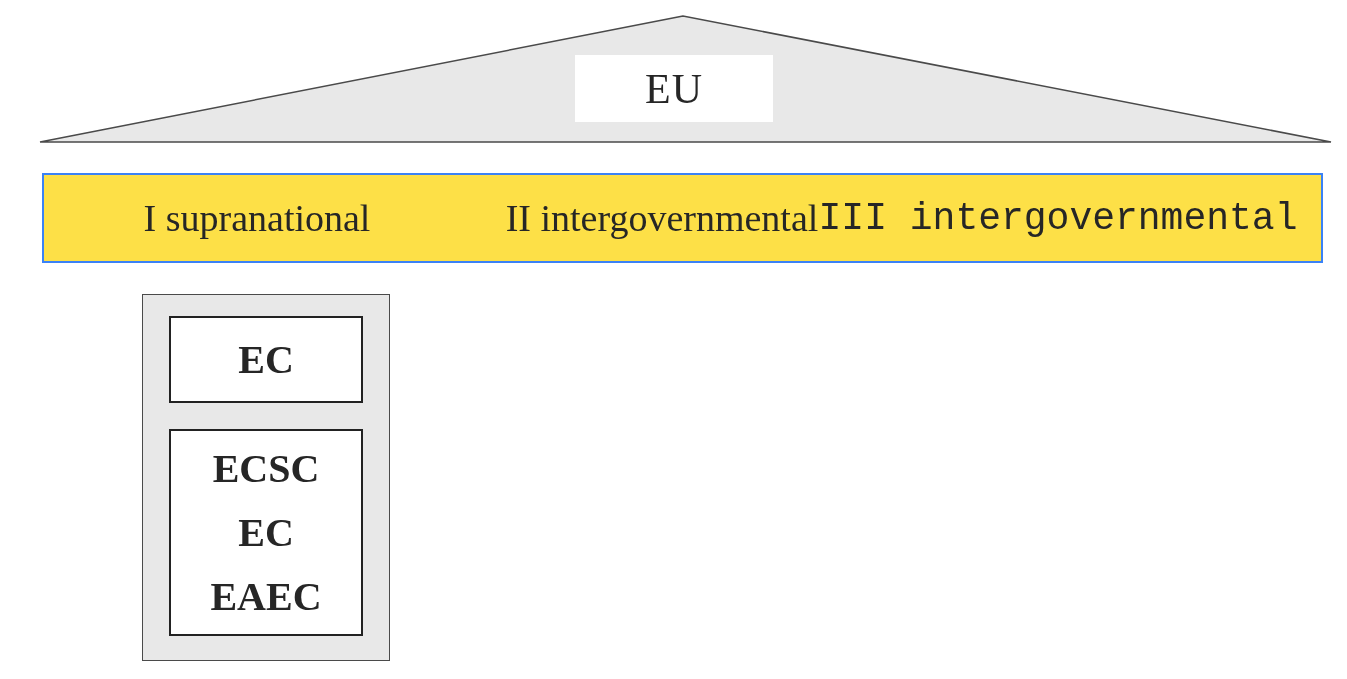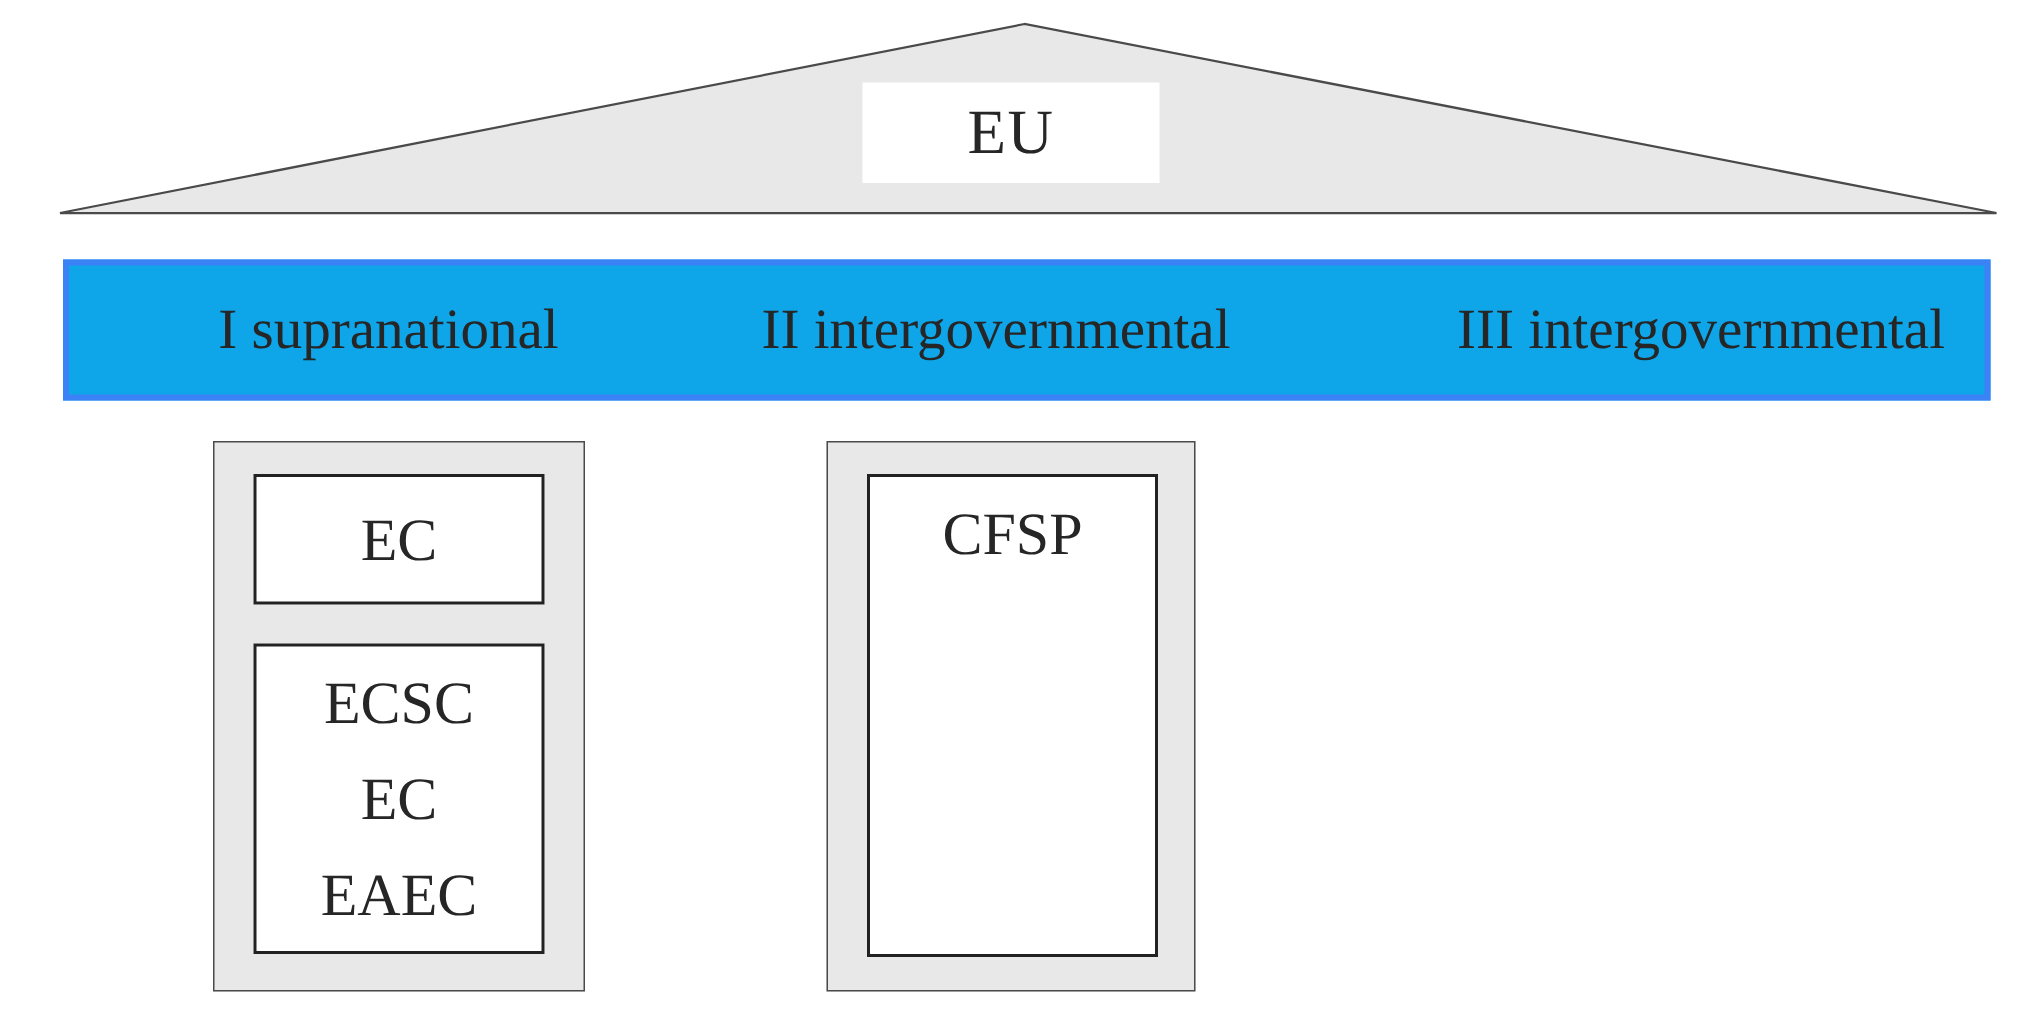--- a/index.html
+++ b/index.html
@@ -36,57 +36,58 @@
     justify-content: center;
     font-size: 42px;
     letter-spacing: 1px;
   }
   .band {
     position: absolute;
     left: 42px;
     top: 173px;
     width: 1277px;
     height: 86px;
-    background: #0ea5e9;
-    border: 4px solid #3b82f6;
+    background: #fde047;
+    border: 2px solid #3b82f6;
   }
   .band-label {
     position: absolute;
     top: 0;
     height: 100%;
     display: flex;
     align-items: center;
     justify-content: center;
     transform: translateX(-50%);
     font-size: 38px;
     white-space: nowrap;
   }
   .band-label.l1 { left: 213px; }
   .band-label.l2 { left: 618px; font-family: Liberation Serif, serif; }
-  .band-label.l3 { left: 1088px; }
+  .band-label.l3 { left: 1014px; font-family: Liberation Mono, monospace; }
 
   .pillar {
     position: absolute;
     top: 294px;
     width: 248px;
     height: 367px;
     background: #e8e8e8;
     border: 1.5px solid #4a4a4a;
     box-sizing: border-box;
   }
   .pillar.p1 { left: 142px; }
   .pillar.p2 { left: 551px; width: 246px; }
   .pillar.p3 { left: 963px; }
 
   .inner-box {
     position: absolute;
     background: #ffffff;
     border: 2px solid #222222;
     box-sizing: border-box;
     text-align: center;
+    font-weight: bold;
   }
   .p1 .box-a {
     left: 26px; top: 21px;
     width: 194px; height: 87px;
     display: flex;
     align-items: center;
     justify-content: center;
     font-size: 40px;
   }
   .p1 .box-b {
@@ -129,20 +130,15 @@
     <div class="inner-box box-a">
       <span>EC</span>
     </div>
     <div class="inner-box box-b">
       <span>ECSC</span>
       <span>EC</span>
       <span>EAEC</span>
     </div>
   </div>
 
-  <div class="pillar p2">
-    <div class="inner-box tall-box">
-      <span>CFSP</span>
-    </div>
-  </div>
 
 
 </div>
 
 </body></html>

